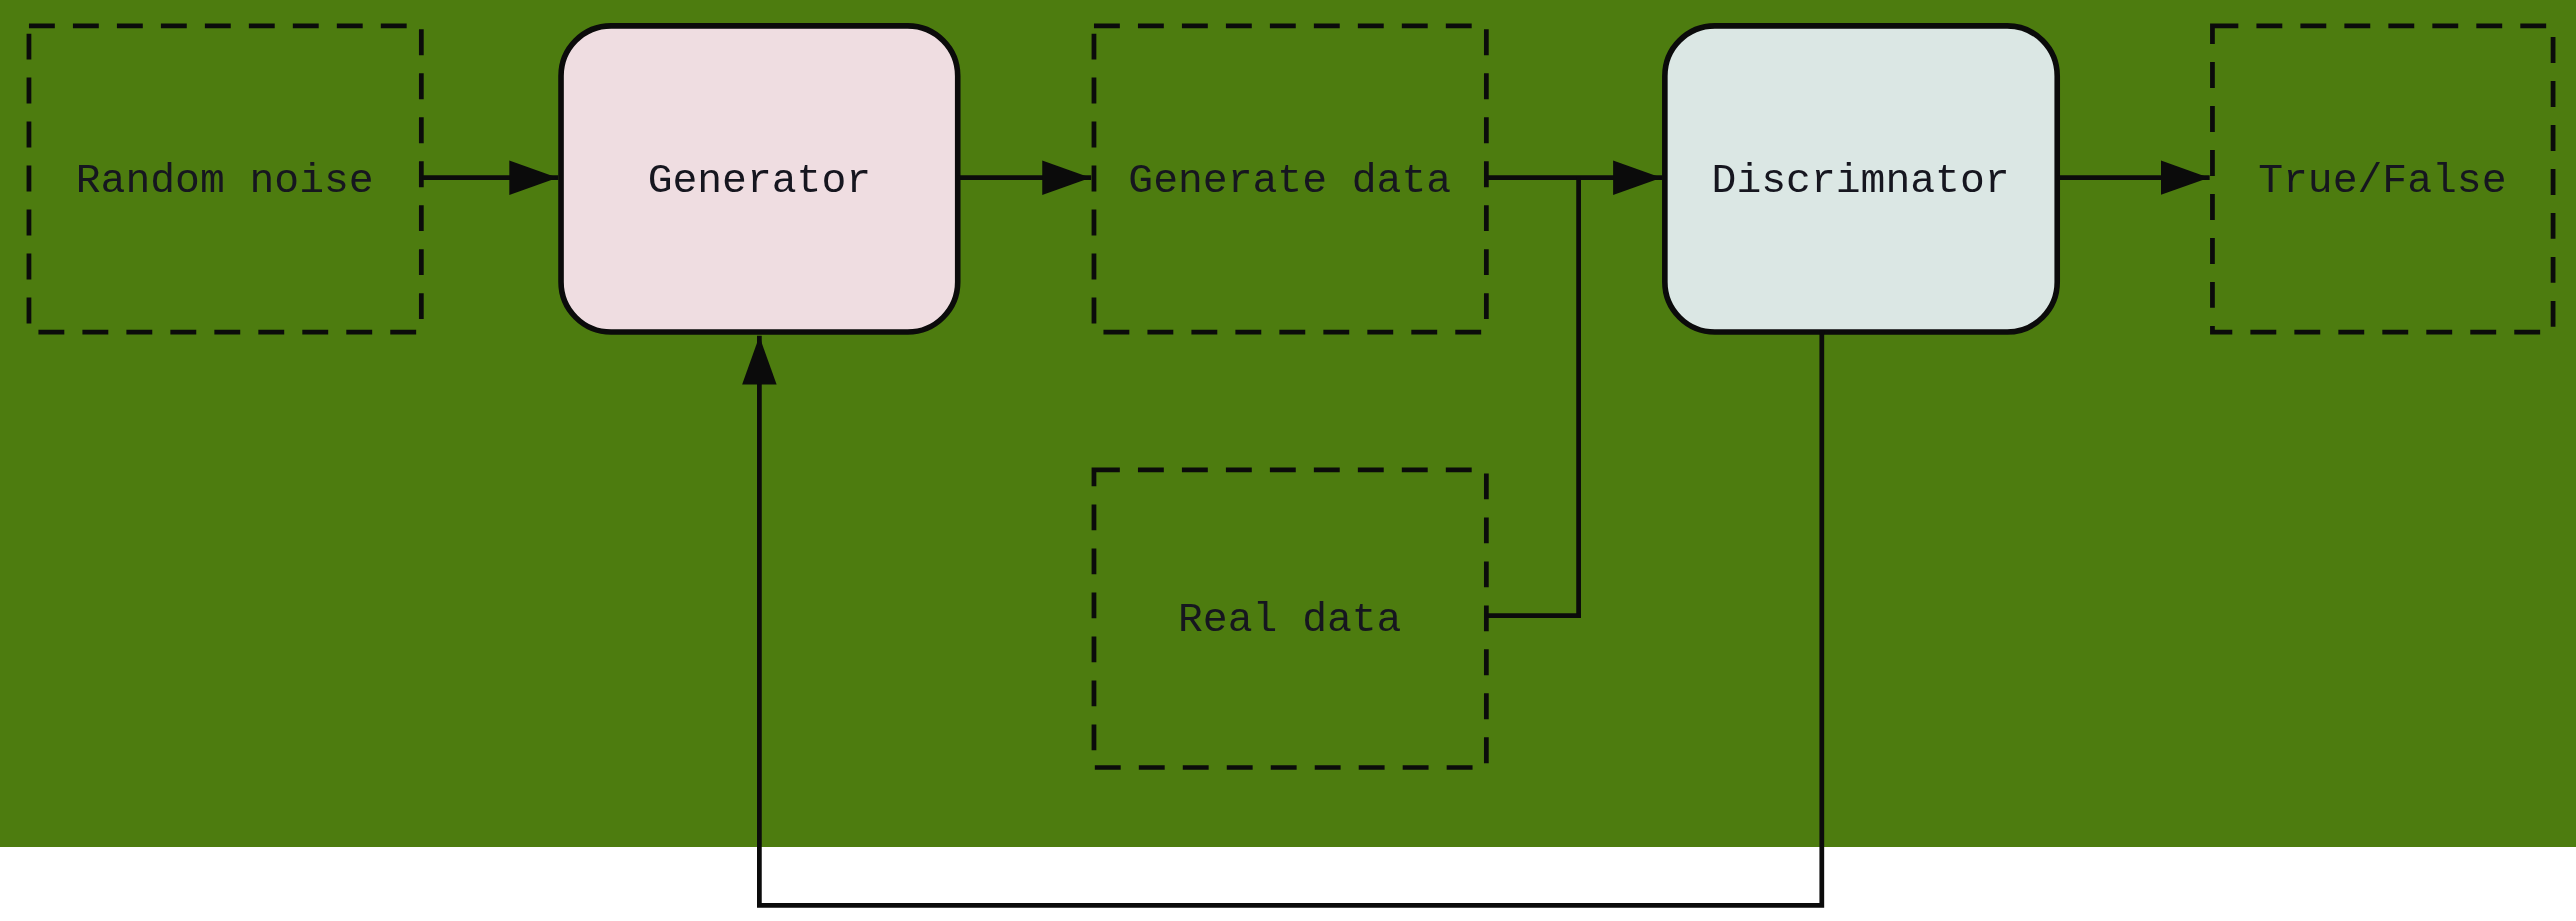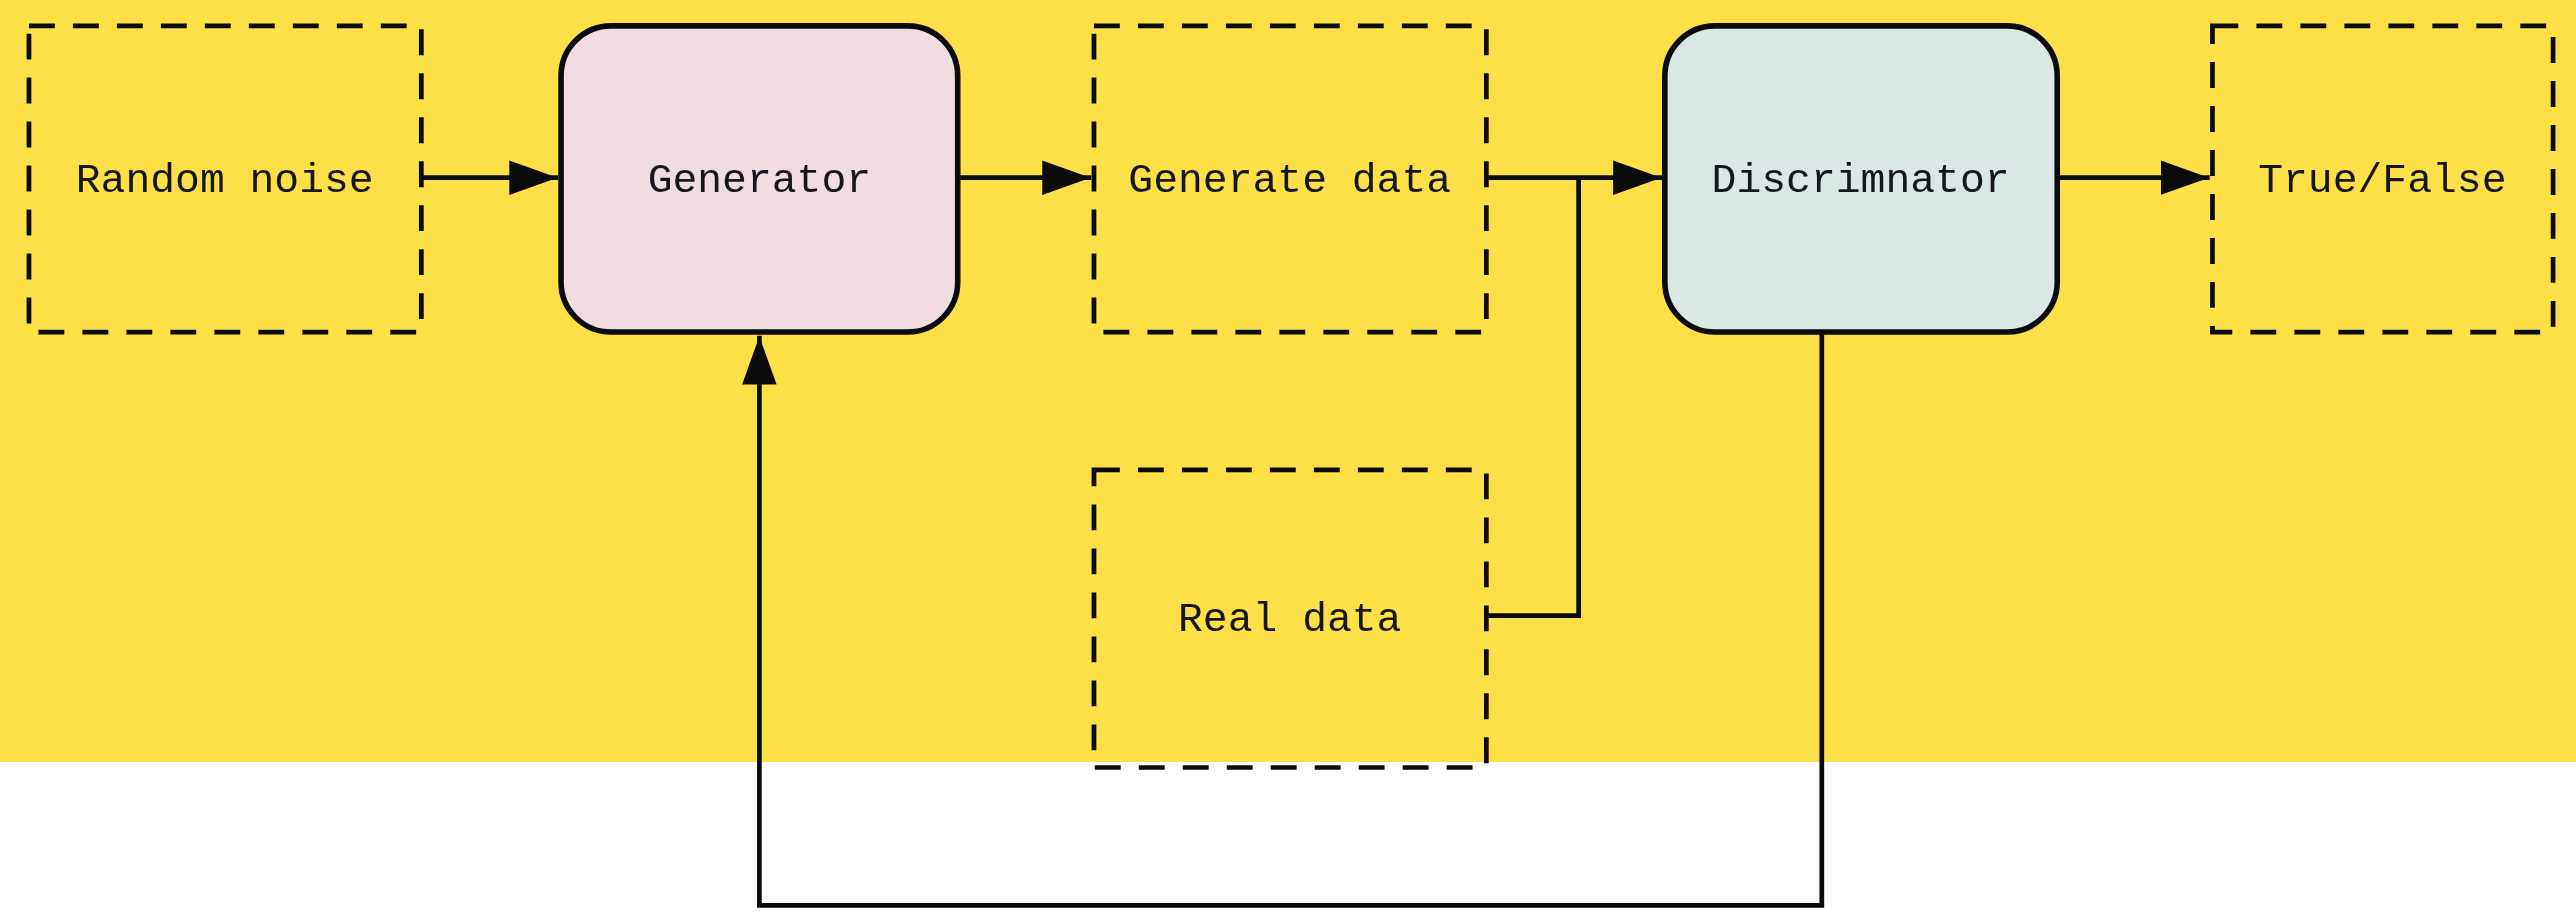--- a/index.html
+++ b/index.html
@@ -6,22 +6,22 @@
     margin: 0;
     padding: 0;
     background: #ffffff;
     width: 2576px;
     height: 921px;
     overflow: hidden;
   }
   .canvas-wrap {
     position: relative;
     width: 2576px;
-    height: 762px;
-    background: #fde047;
+    height: 847px;
+    background: #4d7c0f;
   }
   svg { display: block; }
   .node-label {
     font-family: "Liberation Mono", "DejaVu Sans Mono", monospace;
     font-size: 48px;
     font-weight: 500;
     fill: #16161f;
     text-anchor: middle;
   }
   .dashed-box {

